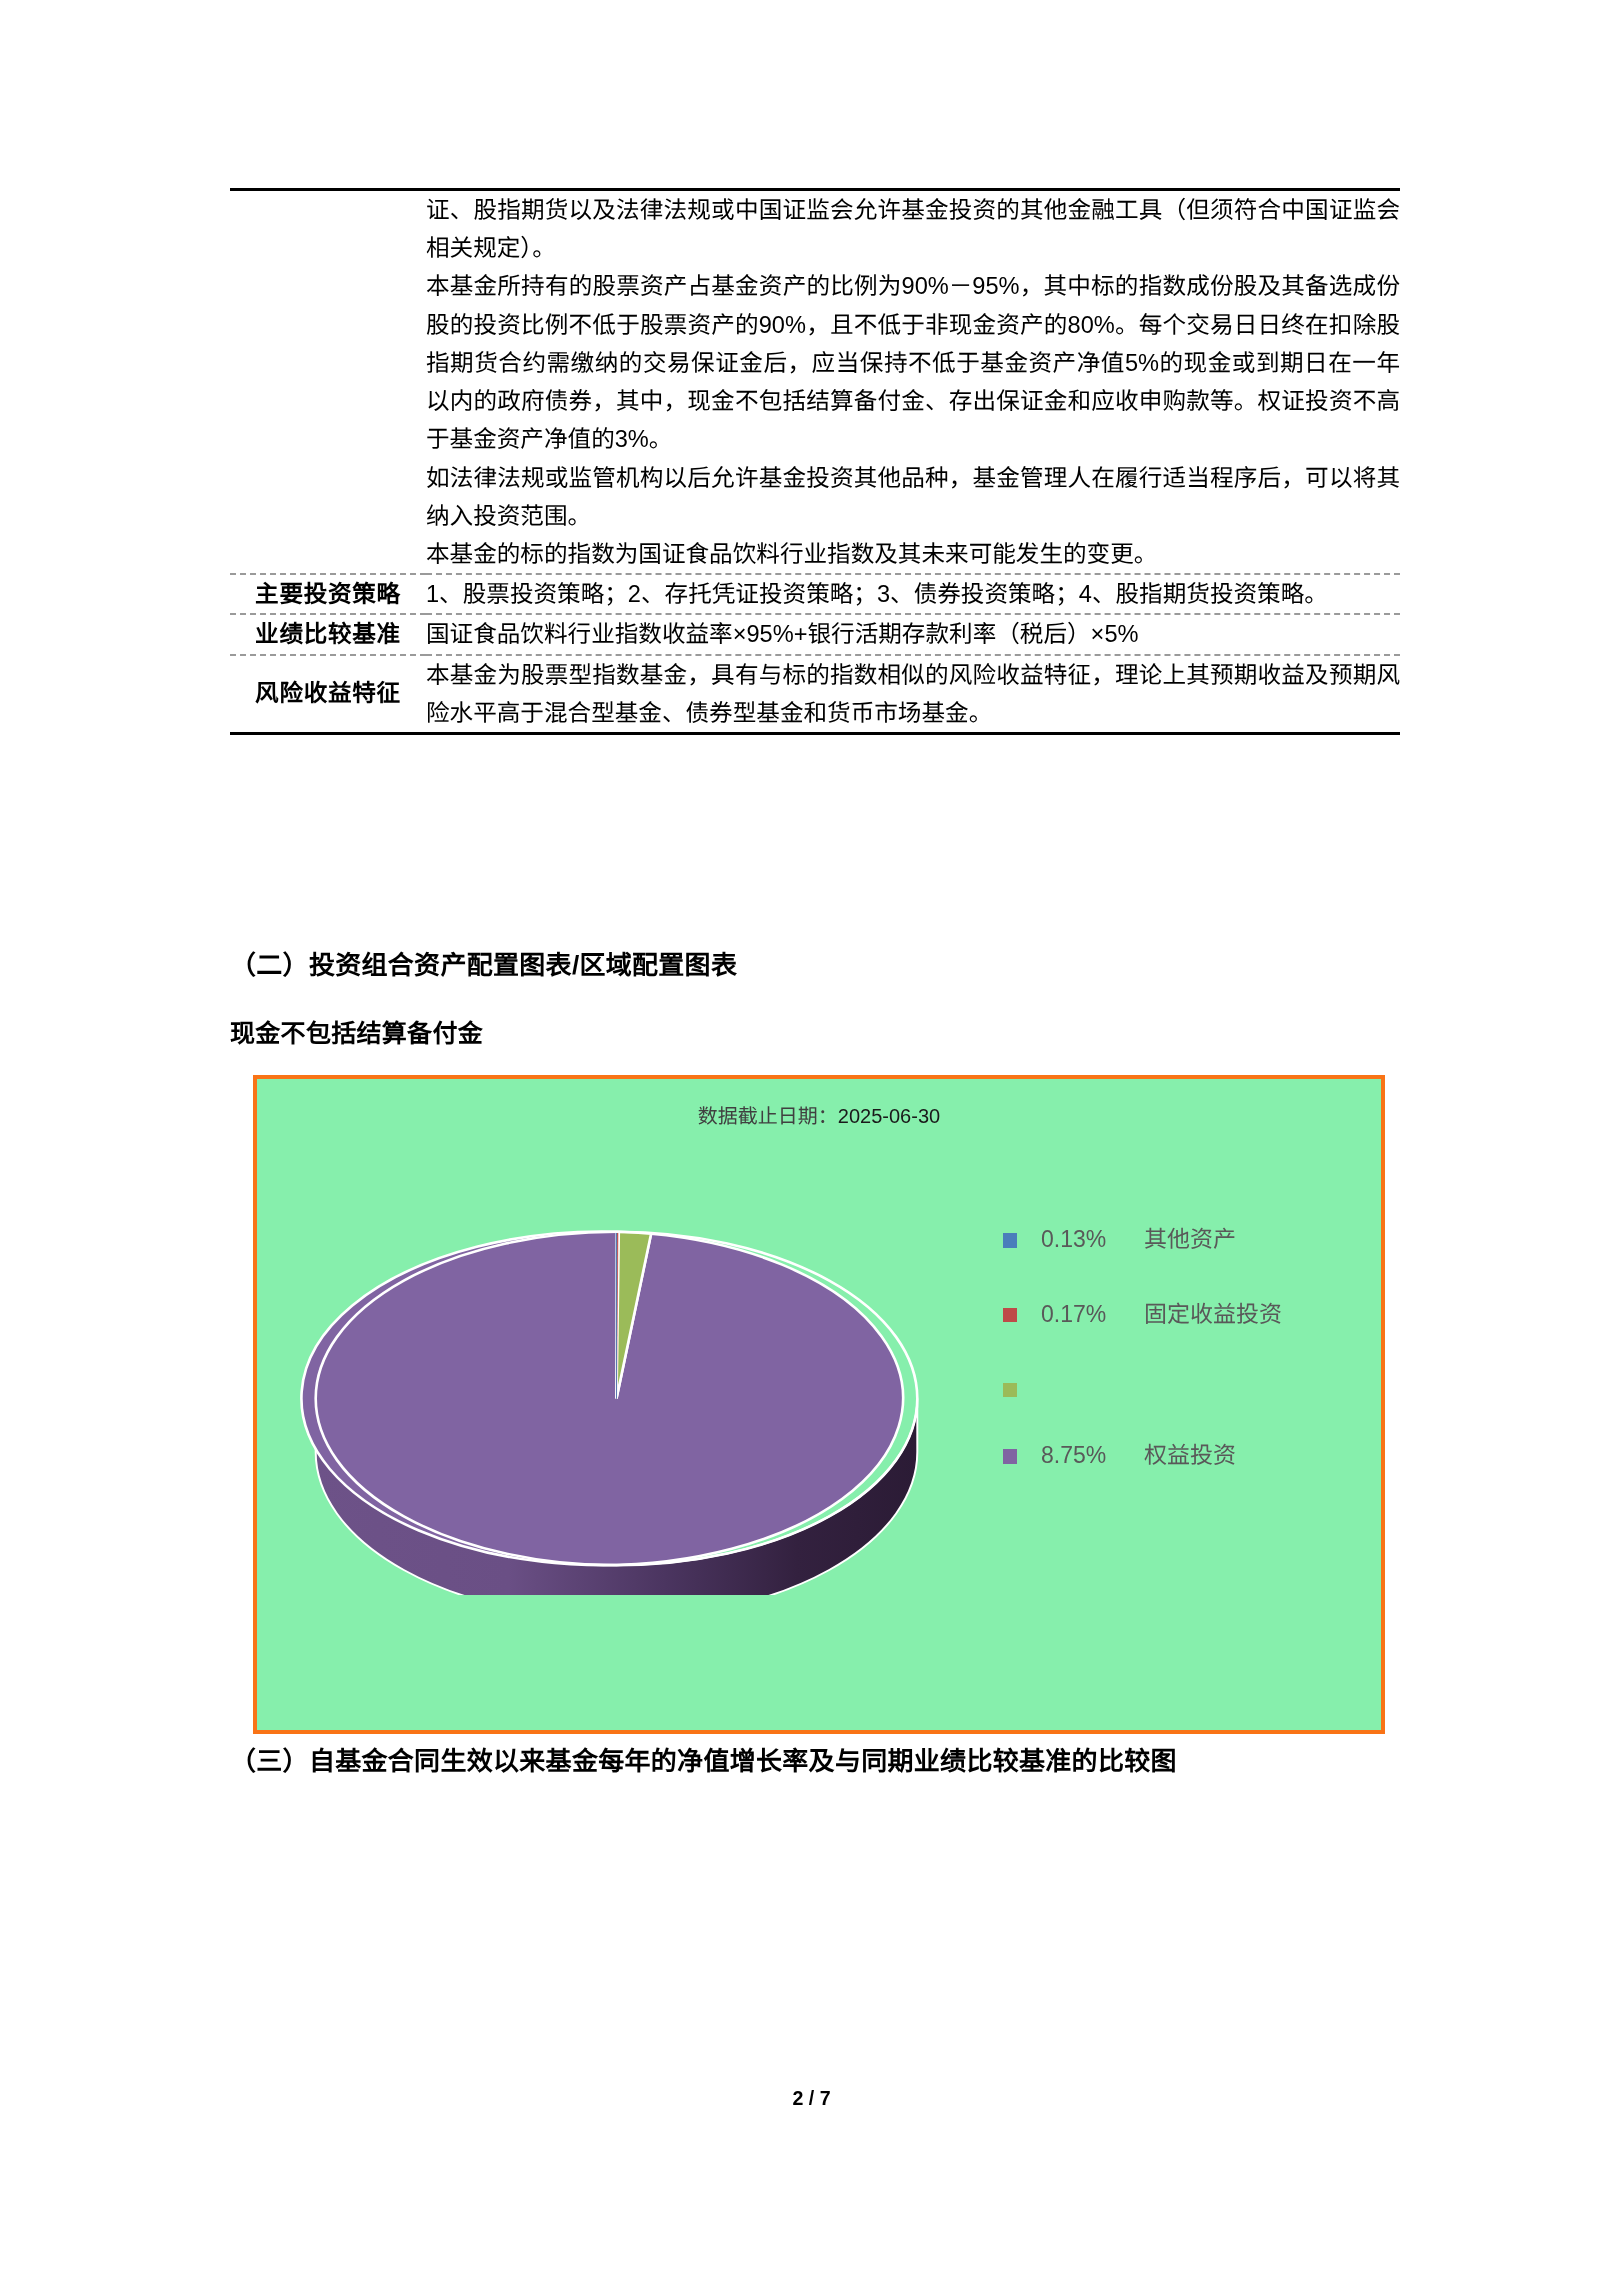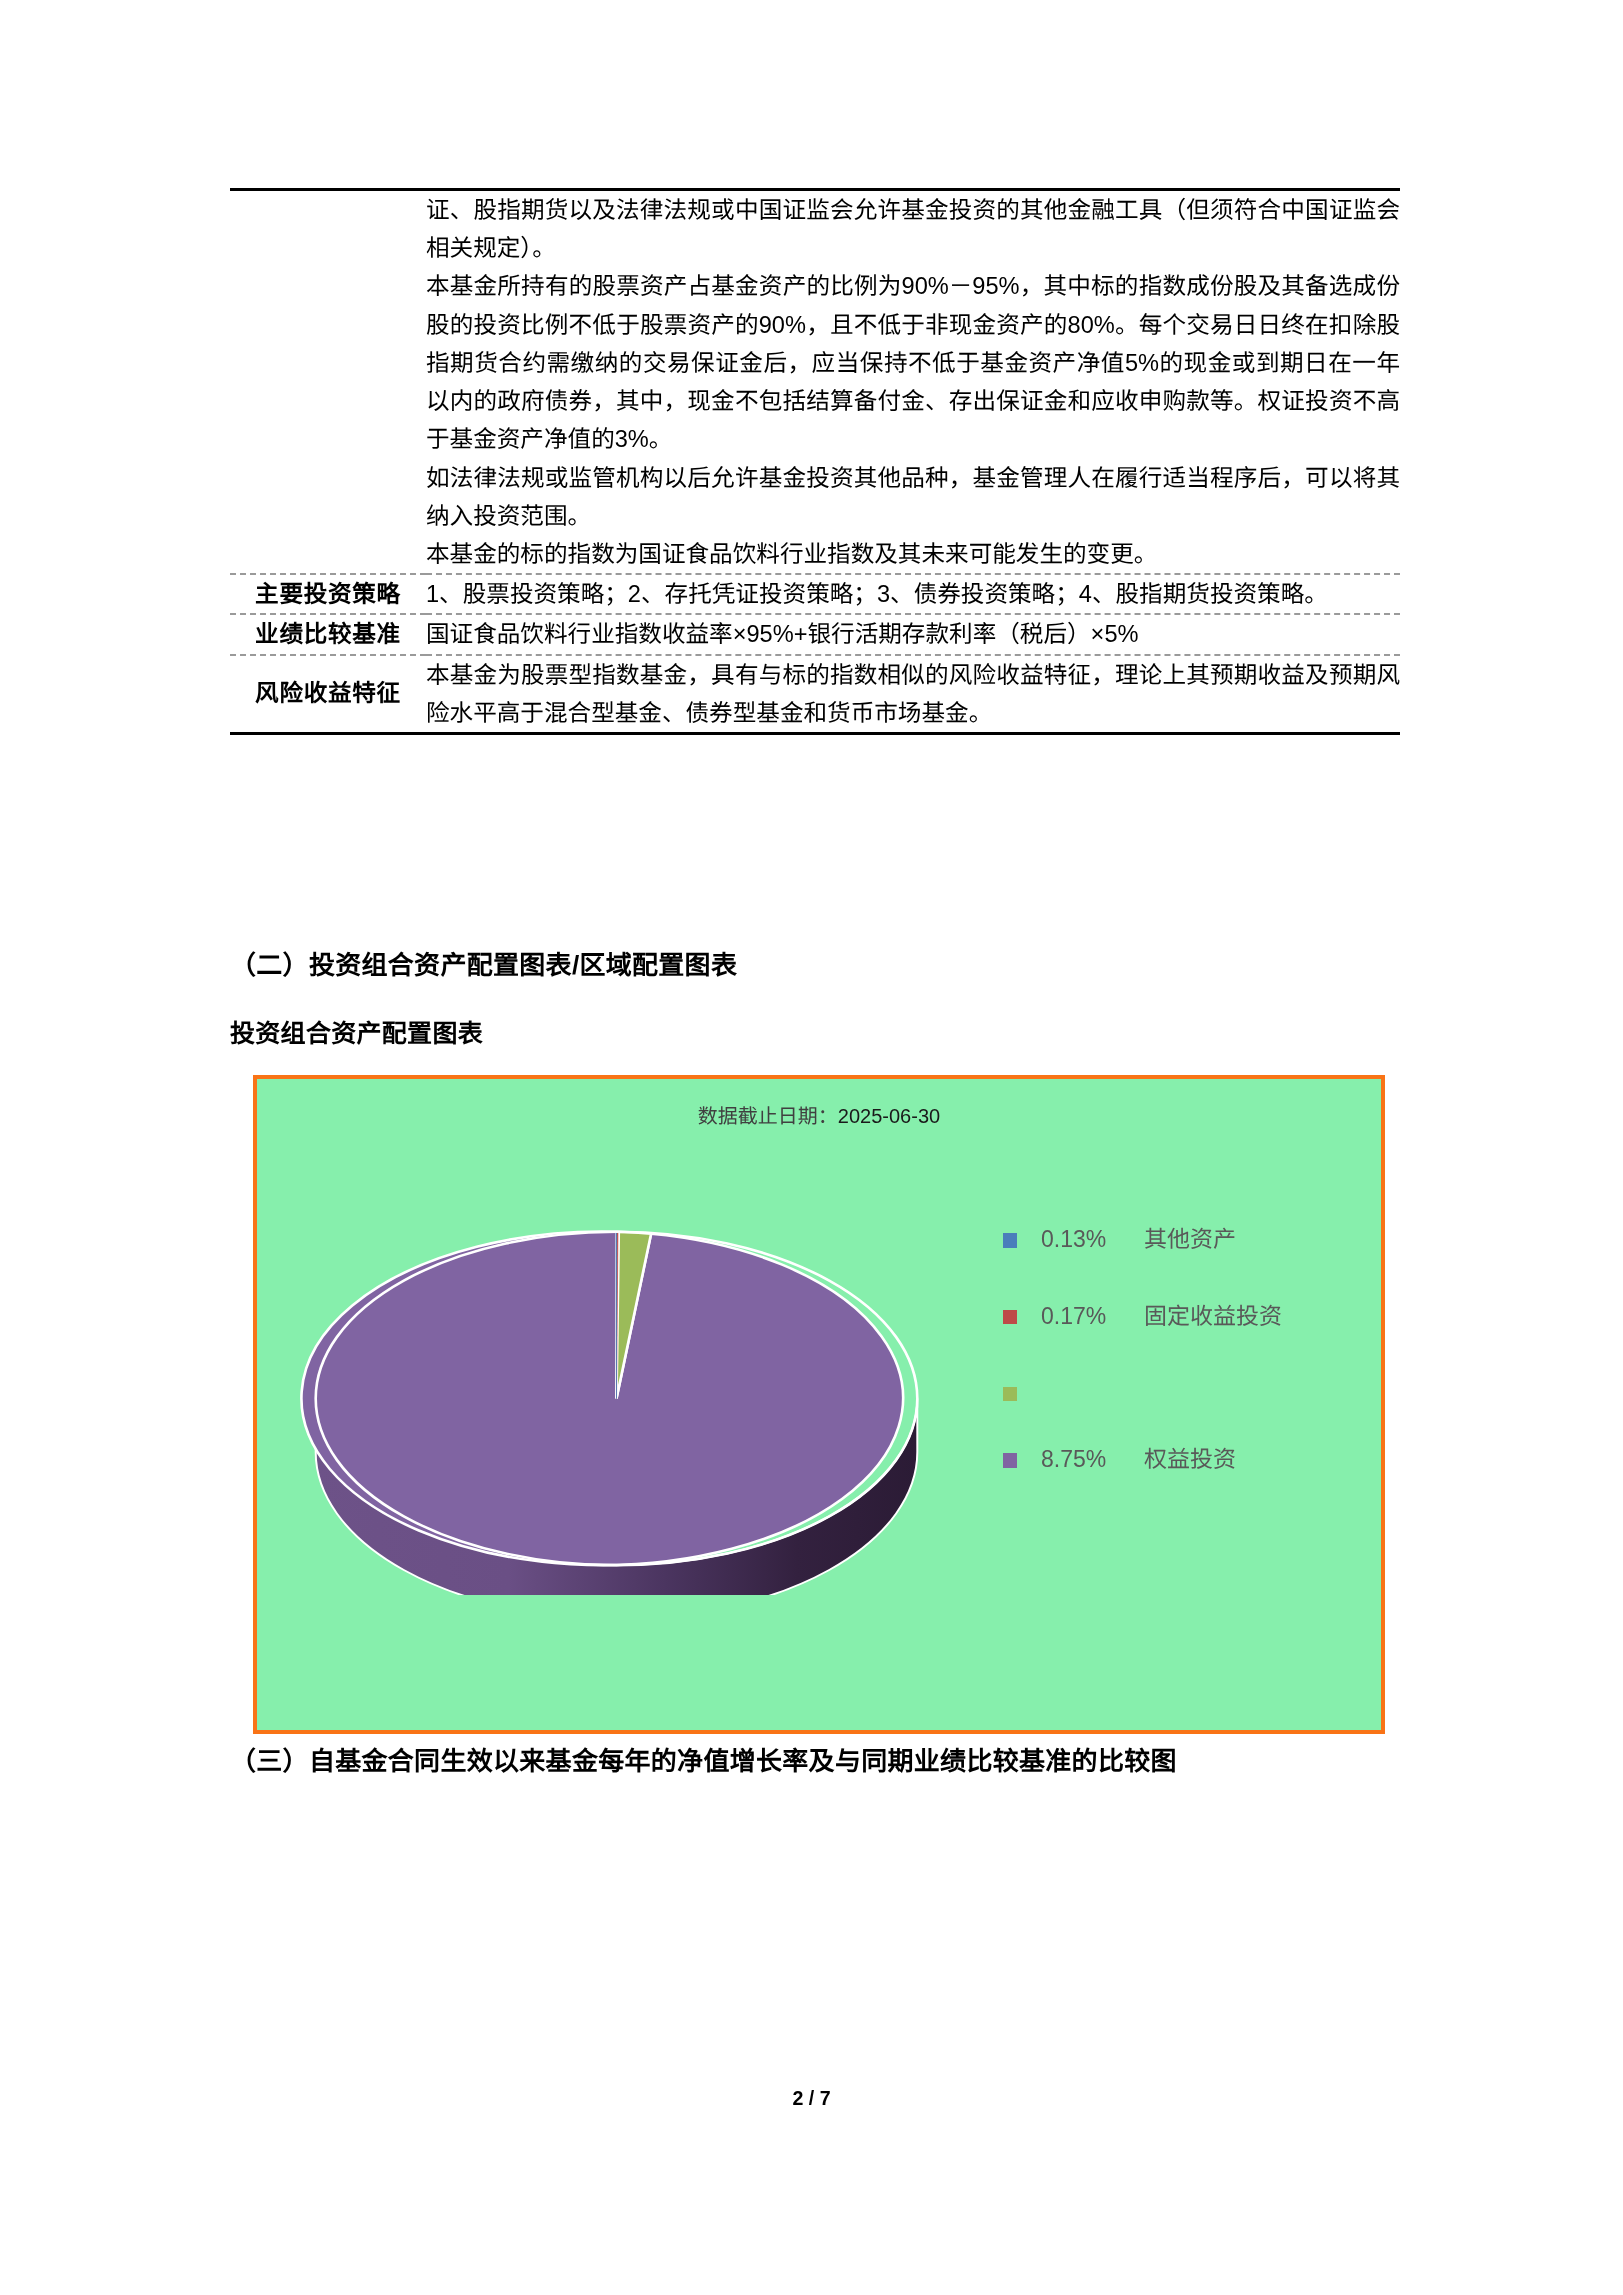--- a/index.html
+++ b/index.html
@@ -163,21 +163,21 @@
     color: #595959;
     font-family: "Liberation Serif", "DejaVu Serif", serif;
     line-height: 1.38;
   }
   .legend-pct {
     font-family: "Liberation Sans", sans-serif;
     display: inline-block;
     min-width: 103px;
   }
   .legend-name {
-    font-family: Liberation Mono, monospace;
+    font-family: Liberation Sans, sans-serif;
   }
 
   
   .footer {
     position: absolute;
     left: 0;
     right: 0;
     top: 2087px;
     text-align: center;
     font-weight: bold;
@@ -218,21 +218,21 @@
           <td class="col-label">风险收益特征</td>
           <td class="col-value">
             <p>本基金为股票型指数基金，具有与标的指数相似的风险收益特征，理论上其预期收益及预期风险水平高于混合型基金、债券型基金和货币市场基金。</p>
           </td>
         </tr>
       </tbody>
     </table>
   </div>
 
   <div class="h-sect" id="heading-2">（二）投资组合资产配置图表/区域配置图表</div>
-  <div class="h-sect" id="subheading-2">投资组合资产配置图表</div>
+  <div class="h-sect" id="subheading-2">现金不包括结算备付金</div>
 
   <div class="chart-box">
 
     <div class="chart-date"><span>数据截止日期：</span><span class="dv">2025-06-30</span></div>
 
     <div class="pie-wrap">
       <svg class="pie-3d" viewBox="0 0 1020 600" preserveAspectRatio="xMidYMid meet">
         <defs>
           <linearGradient id="sideGradPurple" x1="0" y1="0" x2="1" y2="0">
             <stop offset="0%" stop-color="#6d5288"></stop>

